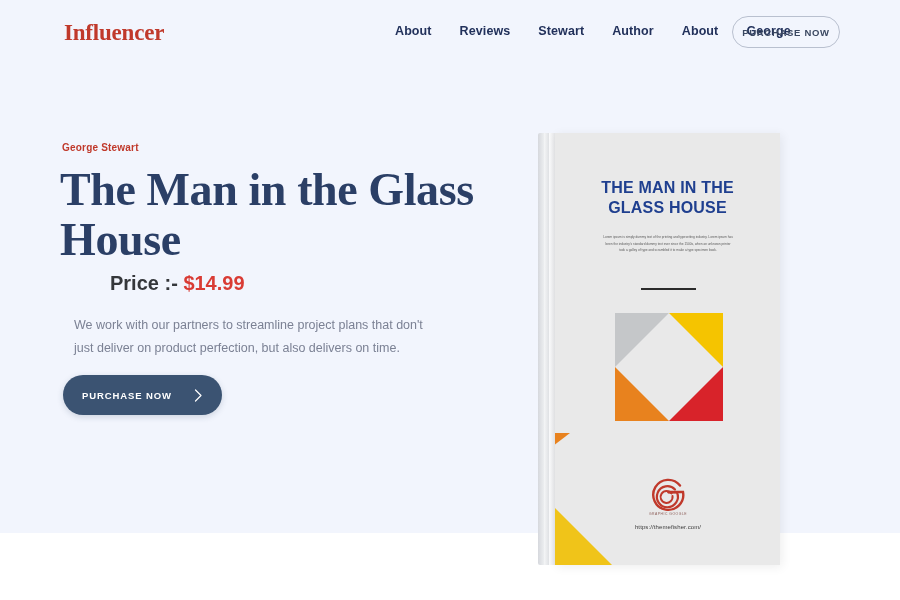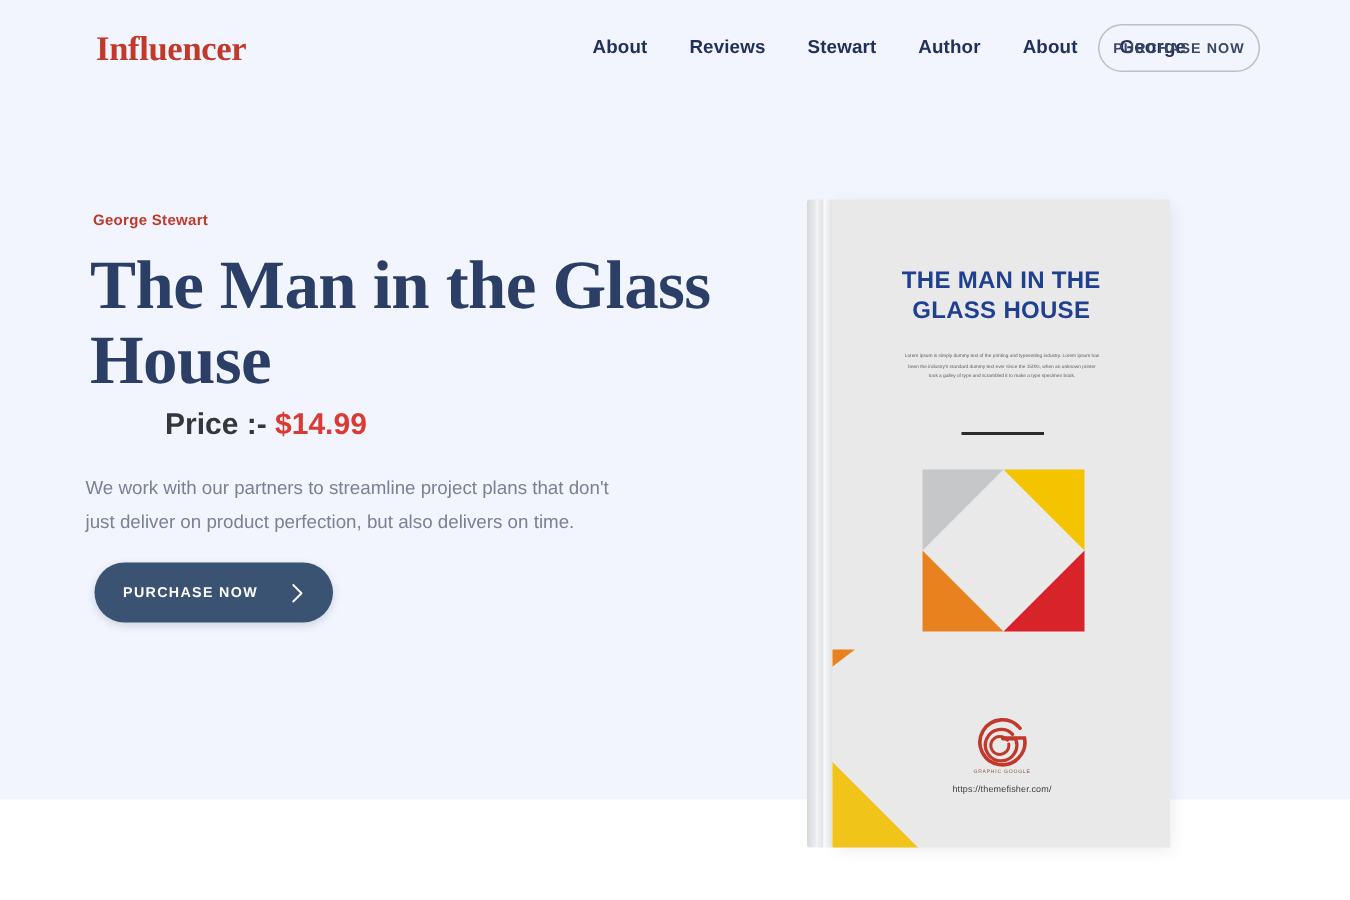--- a/index.html
+++ b/index.html
@@ -57,21 +57,21 @@
     font-size:46px; font-weight:bold; color:#2b3f66;
     line-height:1.08; letter-spacing:-0.4px;
   }
   .price-row {
     position:absolute; left:62px; top:272px;
     font-family:Liberation Sans, sans-serif;
     font-size:20px; font-weight:bold; color:#35373b;margin-left:48px;
   }
   .price-row .amount { color:#d93b34; }
   .desc {
-    position:absolute; left:57px; top:314px; width:370px;
+    position:absolute; left:74px; top:314px; width:370px;
     font-size:12.5px; color:#7b8194; line-height:1.85;
   }
   .cta {
     position:absolute; left:63px; top:375px;
     width:159px; height:40px; border-radius:20px;
     background:#3b5372; border:none;
     display:flex; align-items:center; justify-content:center; gap:22px;
     cursor:pointer;
     box-shadow:0 2px 6px rgba(40,60,90,0.18);
   }

